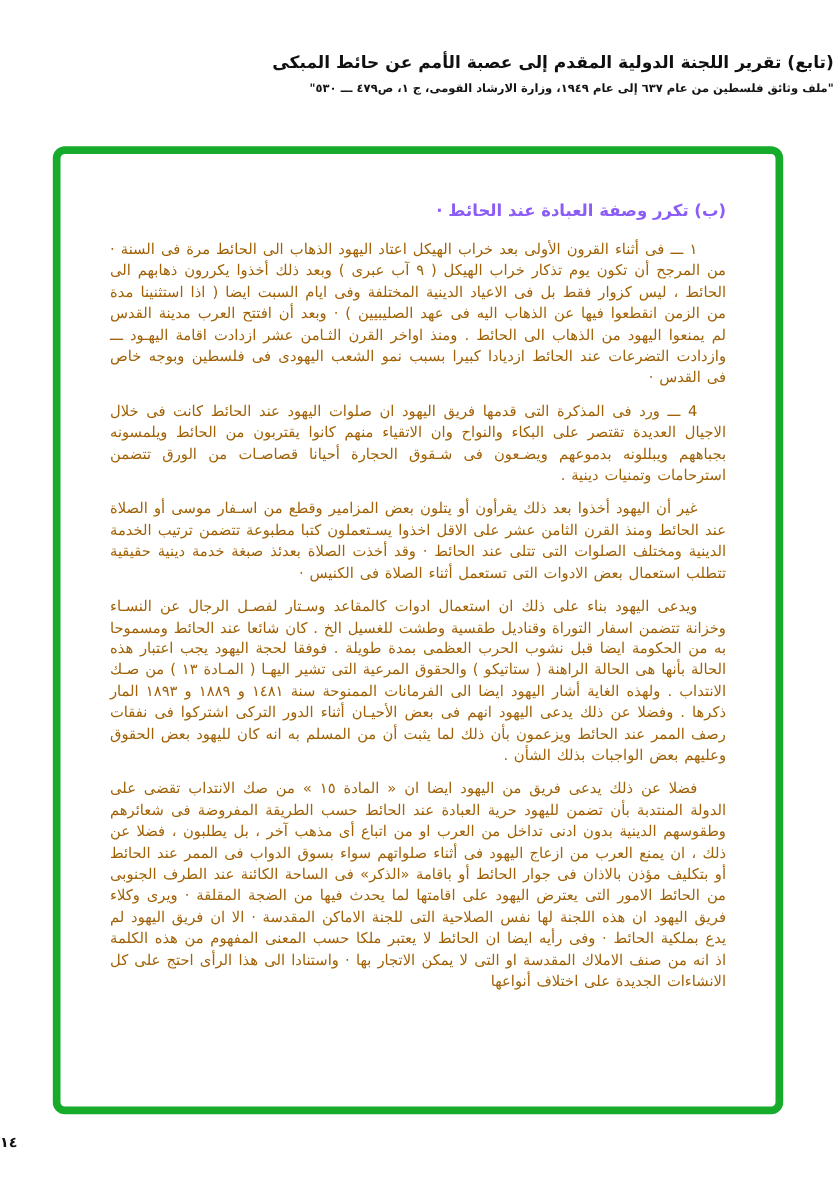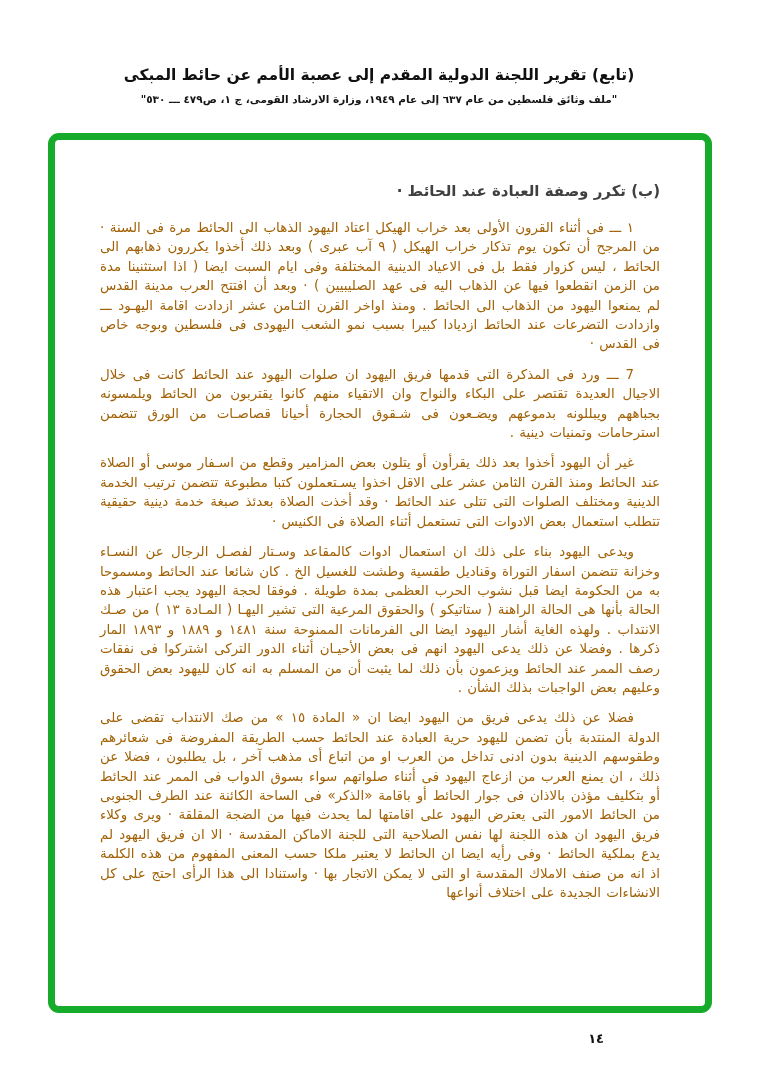--- a/index.html
+++ b/index.html
@@ -10,24 +10,23 @@
   body {
     width: 758px;
     height: 1078px;
     position: relative;
     font-family: "DejaVu Sans", sans-serif;
     color: #161616;
     overflow: hidden;
   }
   .page-header {
     position: absolute;
-    top: 66px;
+    top: 48px;
     left: 0;
     width: 758px;
-    text-align: center;
     direction: rtl;
   }
   .header-title {
     font-size: 15.5px;
     font-weight: bold;
     letter-spacing: 0.2px;
     color: #101010;
   }
   .header-source {
     margin-top: 9px;
@@ -47,59 +46,59 @@
     padding: 42px 45px 0 45px;
     direction: rtl;
     overflow: hidden;
     background: #ffffff;
   }
   .section-heading {
     margin: 0 0 18px 0;
     font-size: 15px;
     font-weight: bold;
     text-align: right;
-    color: #404040;
+    color: #8b5cf6;
   }
   .para {
     margin: 0 0 11px 0;
     font-size: 13.4px;
     line-height: 19.4px;
     text-align: justify;
     text-justify: inter-word;
     text-indent: 26px;
     color: #a16207;
     word-spacing: 1px;
   }
   .page-footer {
     position: absolute;
     top: 1028px;
     left: 0;
     width: 604px;
-    text-align: right;
+    text-align: left;
   }
   .page-number {
     font-size: 13px;
     font-weight: bold;
     color: #111111;
   }
 </style>
 </head>
 <body>
 
 <div>
 
   <header class="page-header">
     <div class="header-title">(تابع) تقرير اللجنة الدولية المقدم إلى عصبة الأمم عن حائط المبكى</div>
     <div class="header-source">"ملف وثائق فلسطين من عام ٦٣٧ إلى عام ١٩٤٩، وزارة الارشاد القومى، ج ١، ص٤٧٩ ـــ ٥٣٠"</div>
   </header>
 
   <main class="green-box" style="border-color: rgb(23, 171, 43);">
     <h2 class="section-heading">(ب) تكرر وصفة العبادة عند الحائط ·</h2>
     <p class="para">١ ـــ فى أثناء القرون الأولى بعد خراب الهيكل اعتاد اليهود الذهاب الى الحائط مرة فى السنة · من المرجح أن تكون يوم تذكار خراب الهيكل ( ٩ آب عبرى ) وبعد ذلك أخذوا يكررون ذهابهم الى الحائط ، ليس كزوار فقط بل فى الاعياد الدينية المختلفة وفى ايام السبت ايضا ( اذا استثنينا مدة من الزمن انقطعوا فيها عن الذهاب اليه فى عهد الصليبيين ) · وبعد أن افتتح العرب مدينة القدس لم يمنعوا اليهود من الذهاب الى الحائط . ومنذ اواخر القرن الثـامن عشر ازدادت اقامة اليهـود ـــ وازدادت التضرعات عند الحائط ازديادا كبيرا بسبب نمو الشعب اليهودى فى فلسطين وبوجه خاص فى القدس ·</p>
-    <p class="para">7 ـــ ورد فى المذكرة التى قدمها فريق اليهود ان صلوات اليهود عند الحائط كانت فى خلال الاجيال العديدة تقتصر على البكاء والنواح وان الاتقياء منهم كانوا يقتربون من الحائط ويلمسونه بجباههم ويبللونه بدموعهم ويضـعون فى شـقوق الحجارة أحيانا قصاصـات من الورق تتضمن استرحامات وتمنيات دينية .</p>
+    <p class="para">4 ـــ ورد فى المذكرة التى قدمها فريق اليهود ان صلوات اليهود عند الحائط كانت فى خلال الاجيال العديدة تقتصر على البكاء والنواح وان الاتقياء منهم كانوا يقتربون من الحائط ويلمسونه بجباههم ويبللونه بدموعهم ويضـعون فى شـقوق الحجارة أحيانا قصاصـات من الورق تتضمن استرحامات وتمنيات دينية .</p>
     <p class="para">غير أن اليهود أخذوا بعد ذلك يقرأون أو يتلون بعض المزامير وقطع من اسـفار موسى أو الصلاة عند الحائط ومنذ القرن الثامن عشر على الاقل اخذوا يسـتعملون كتبا مطبوعة تتضمن ترتيب الخدمة الدينية ومختلف الصلوات التى تتلى عند الحائط · وقد أخذت الصلاة بعدئذ صبغة خدمة دينية حقيقية تتطلب استعمال بعض الادوات التى تستعمل أثناء الصلاة فى الكنيس ·</p>
     <p class="para">ويدعى اليهود بناء على ذلك ان استعمال ادوات كالمقاعد وسـتار لفصـل الرجال عن النسـاء وخزانة تتضمن اسفار التوراة وقناديل طقسية وطشت للغسيل الخ . كان شائعا عند الحائط ومسموحا به من الحكومة ايضا قبل نشوب الحرب العظمى بمدة طويلة . فوفقا لحجة اليهود يجب اعتبار هذه الحالة بأنها هى الحالة الراهنة ( ستاتيكو ) والحقوق المرعية التى تشير اليهـا ( المـادة ١٣ ) من صـك الانتداب . ولهذه الغاية أشار اليهود ايضا الى الفرمانات الممنوحة سنة ١٤٨١ و ١٨٨٩ و ١٨٩٣ المار ذكرها . وفضلا عن ذلك يدعى اليهود انهم فى بعض الأحيـان أثناء الدور التركى اشتركوا فى نفقات رصف الممر عند الحائط ويزعمون بأن ذلك لما يثبت أن من المسلم به انه كان لليهود بعض الحقوق وعليهم بعض الواجبات بذلك الشأن .</p>
     <p class="para">فضلا عن ذلك يدعى فريق من اليهود ايضا ان « المادة ١٥ » من صك الانتداب تقضى على الدولة المنتدبة بأن تضمن لليهود حرية العبادة عند الحائط حسب الطريقة المفروضة فى شعائرهم وطقوسهم الدينية بدون ادنى تداخل من العرب او من اتباع أى مذهب آخر ، بل يطلبون ، فضلا عن ذلك ، ان يمنع العرب من ازعاج اليهود فى أثناء صلواتهم سواء بسوق الدواب فى الممر عند الحائط أو بتكليف مؤذن بالاذان فى جوار الحائط أو باقامة «الذكر» فى الساحة الكائنة عند الطرف الجنوبى من الحائط الامور التى يعترض اليهود على اقامتها لما يحدث فيها من الضجة المقلقة · ويرى وكلاء فريق اليهود ان هذه اللجنة لها نفس الصلاحية التى للجنة الاماكن المقدسة · الا ان فريق اليهود لم يدع بملكية الحائط · وفى رأيه ايضا ان الحائط لا يعتبر ملكا حسب المعنى المفهوم من هذه الكلمة اذ انه من صنف الاملاك المقدسة او التى لا يمكن الاتجار بها · واستنادا الى هذا الرأى احتج على كل الانشاءات الجديدة على اختلاف أنواعها</p>
   </main>
 
   <footer class="page-footer">
     <span class="page-number">١٤</span>
   </footer>
 
 </div>

